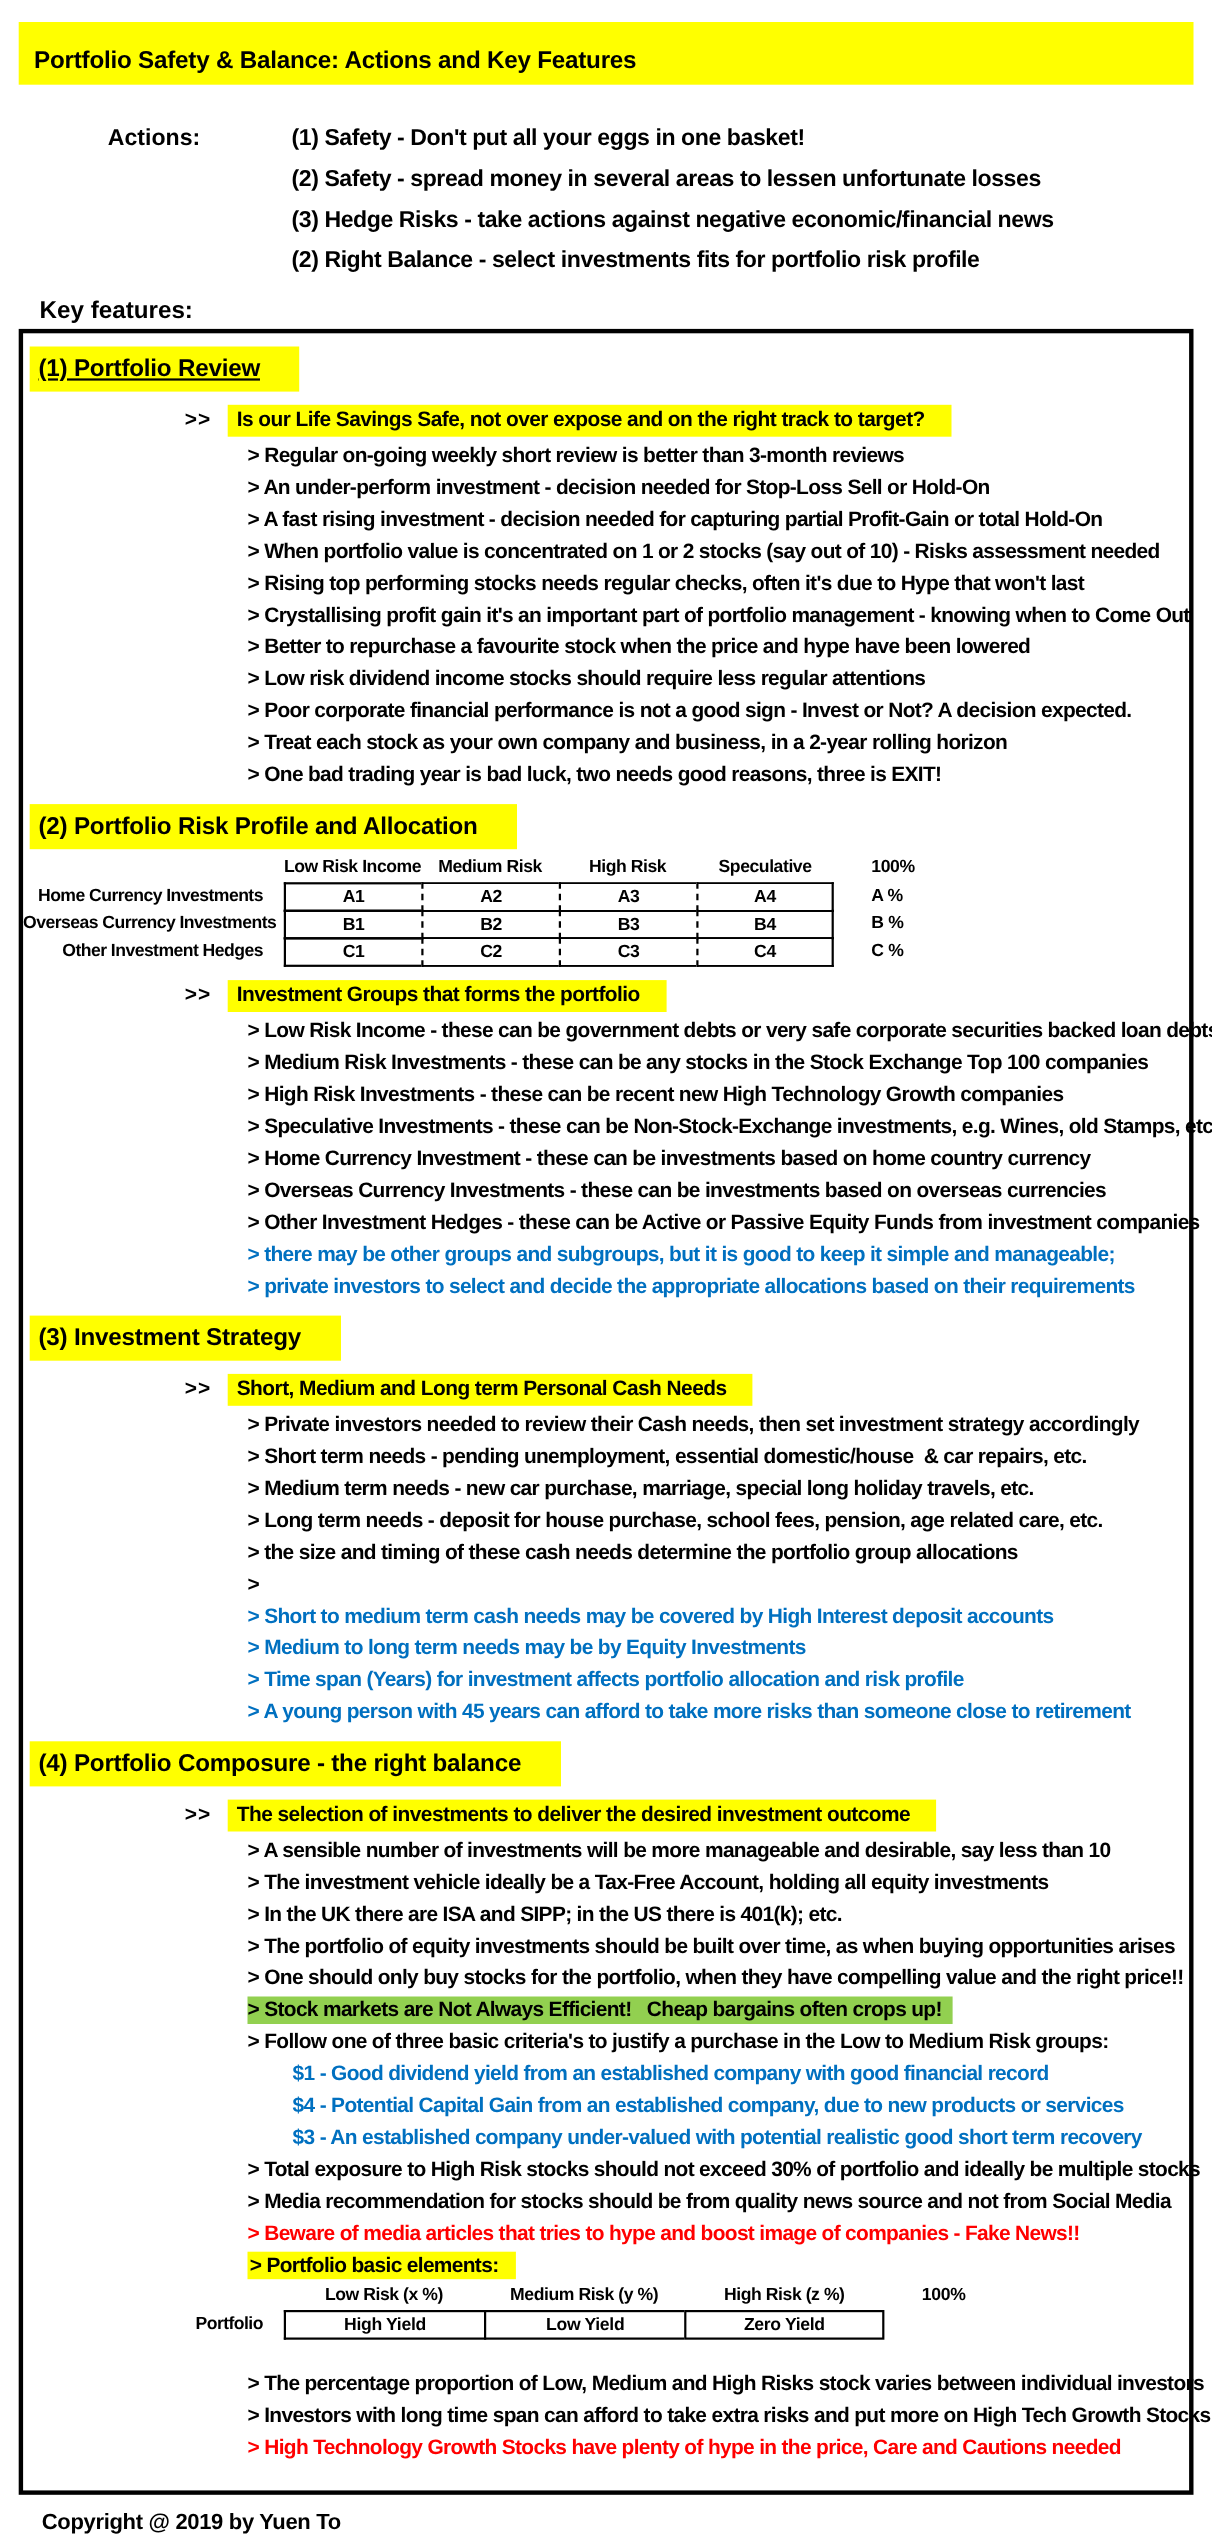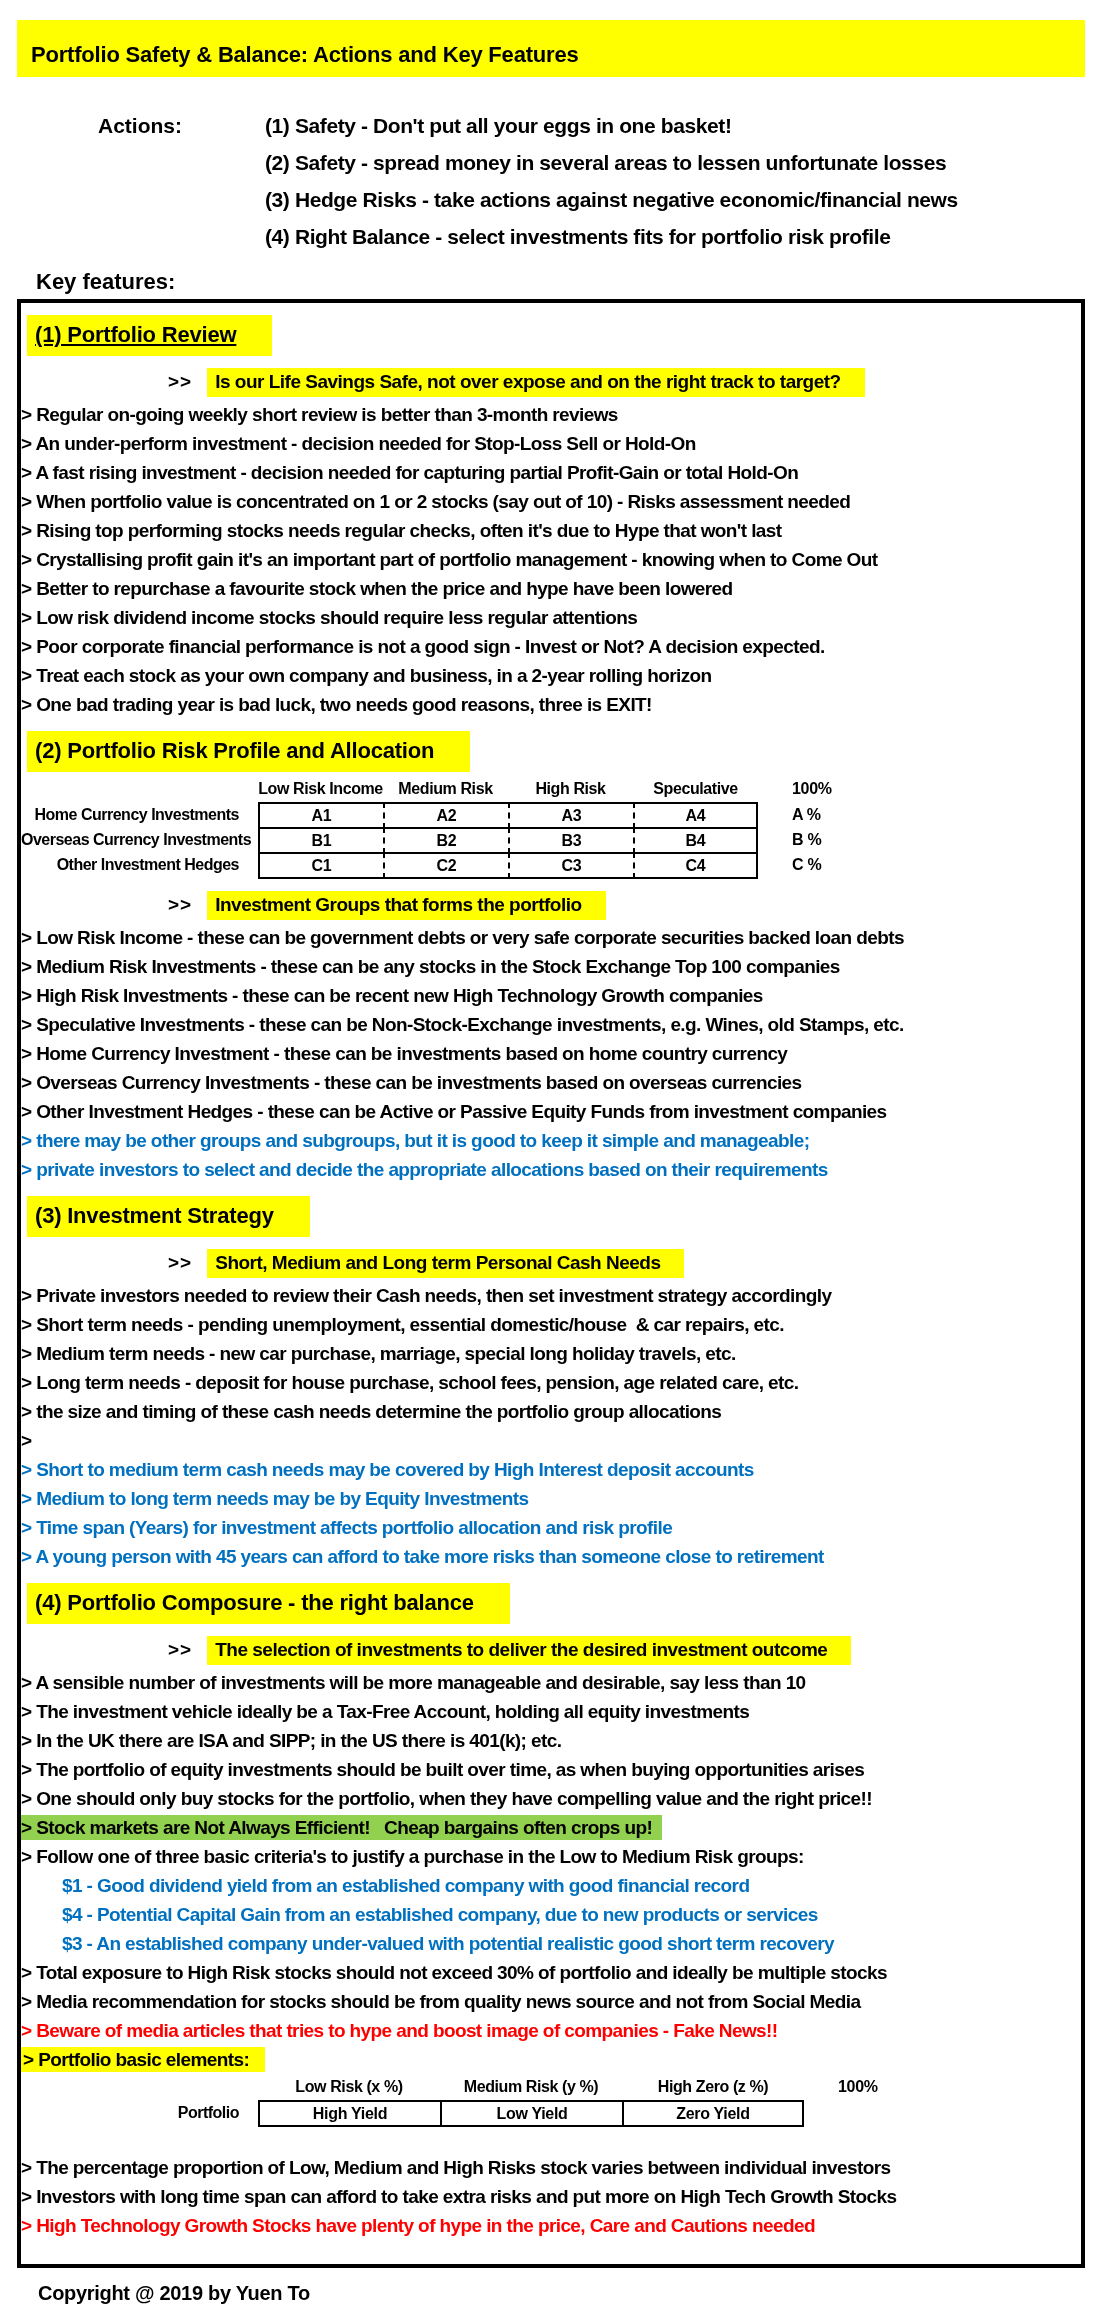--- a/index.html
+++ b/index.html
@@ -65,21 +65,21 @@
   }
   .marker { font-size: 19px; line-height: 28px; letter-spacing: 1px; }
   .subhead-hl {
     background: var(--hl-yellow);
     font-size: 19px;
     line-height: 22px;
     padding: 3px 24px 4px 8px;
     letter-spacing: -0.5px;
     white-space: pre;
   }
-  .bullets { }
+  .bullets { margin-left: 204px; }
   .bullet {
     font-size: 19px;
     line-height: 29px;
     letter-spacing: -0.6px;
     white-space: pre;
   }
   .bullet.blue { color: var(--text-blue); }
   .bullet.red { color: var(--text-red); }
   .bullet.dollar { margin-left: 41px; color: var(--text-blue); }
   .hl-g { background: var(--hl-green); padding: 2px 10px 2px 0; }
@@ -133,21 +133,21 @@
 <div>
 
   <div class="title-bar">Portfolio Safety &amp; Balance: Actions and Key Features</div>
 
   <div class="actions">
     <div class="actions-label">Actions:</div>
     <div>
       <div class="action-line">(1) Safety - Don't put all your eggs in one basket!</div>
       <div class="action-line">(2) Safety - spread money in several areas to lessen unfortunate losses</div>
       <div class="action-line">(3) Hedge Risks - take actions against negative economic/financial news</div>
-      <div class="action-line">(4) Right Balance - select investments fits for portfolio risk profile</div>
+      <div class="action-line">(2) Right Balance - select investments fits for portfolio risk profile</div>
     </div>
   </div>
 
   <div class="key-label">Key features:</div>
 
   <div class="outer-box">
 
     <div>
       <div class="sec-heading first">(1) Portfolio Review</div>
       <div class="subhead-row">
@@ -265,21 +265,21 @@
         <div class="bullet">&gt; Media recommendation for stocks should be from quality news source and not from Social Media</div>
         <div class="bullet red">&gt; Beware of media articles that tries to hype and boost image of companies - Fake News!!</div>
         <div class="bullet"><span class="hl-y">&gt; Portfolio basic elements:</span></div>
       </div>
 
       <div class="div-table2">
         <div class="t-grid t2">
           <div class="t-label"></div>
           <div class="t-head">Low Risk (x %)</div>
           <div class="t-head">Medium Risk (y %)</div>
-          <div class="t-head">High Zero (z %)</div>
+          <div class="t-head">High Risk (z %)</div>
           <div class="t-total-h">100%</div>
         </div>
         <div class="t-grid t2 t-row">
           <div class="t-label">Portfolio</div>
           <div class="cell c-first">High Yield</div>
           <div class="cell c-solid">Low Yield</div>
           <div class="cell c-solid c-last">Zero Yield</div>
           <div class="t-total"></div>
         </div>
       </div>

